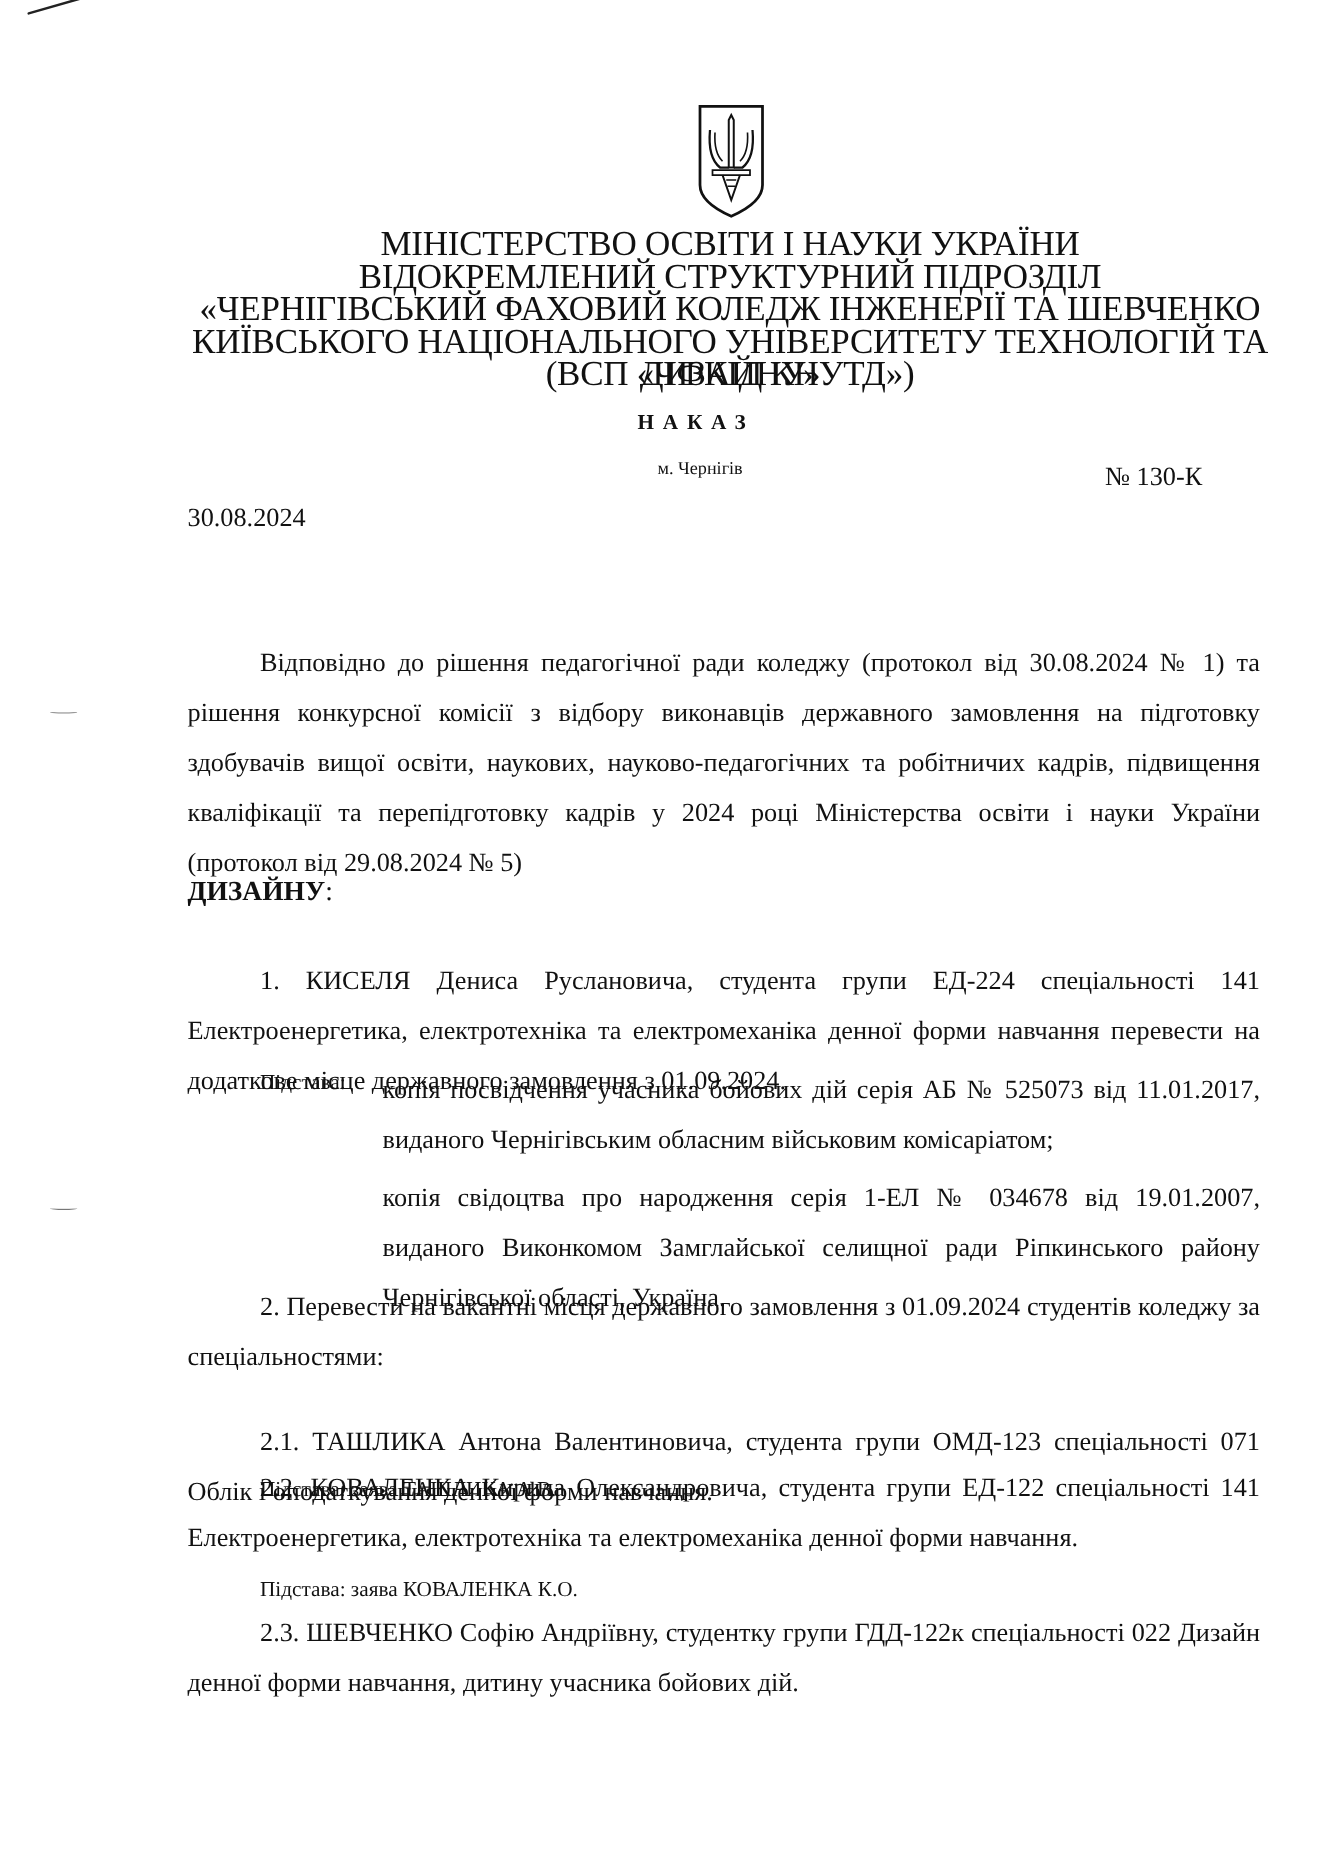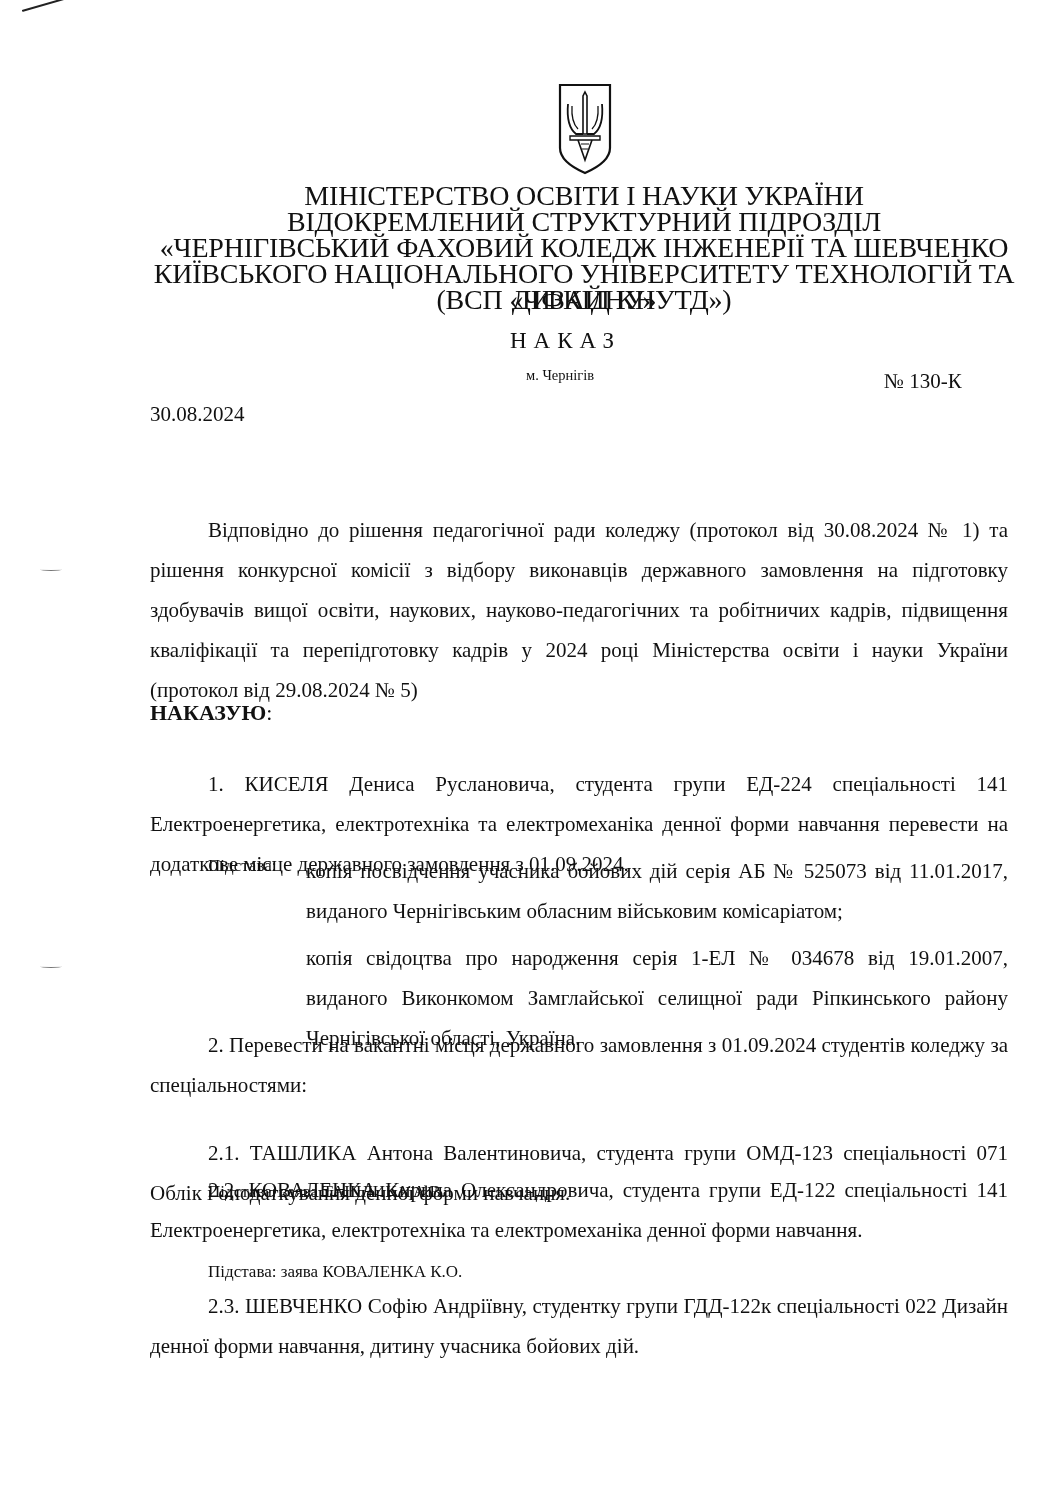--- a/index.html
+++ b/index.html
@@ -3,21 +3,21 @@
 <meta charset="utf-8">
 <style>
   html,body{margin:0;padding:0;background:#fff;}
   body{width:1058px;height:1496px;position:relative;overflow:hidden;
     font-family:"Liberation Serif","DejaVu Serif",serif;color:#111;}
   .abs{position:absolute;}
   .pen{position:absolute;left:22px;top:10px;width:62px;height:2px;background:#222;transform:rotate(-16deg);transform-origin:left center;border-radius:2px;}
   .mark{position:absolute;width:22px;height:2px;border-bottom:1.5px solid #777;border-radius:0 0 50% 50%;}
   .crest{position:absolute;left:556px;top:82px;width:58px;height:94px;}
   .hdr{position:absolute;left:150px;width:868px;text-align:center;font-size:28px;line-height:26px;letter-spacing:-0.2px;}
-  .title{position:absolute;left:510px;top:328px;font-size:23px;font-weight:normal;letter-spacing:7px;}
+  .title{position:absolute;left:510px;top:328px;font-size:17px;font-weight:bold;letter-spacing:7px;}
   .date{position:absolute;left:150px;top:355px;font-size:21px;margin-top:47px;}
   .city{position:absolute;left:526px;top:367px;font-size:14.5px;}
   .num{position:absolute;left:884px;top:369px;font-size:21px;}
   .subj{position:absolute;left:150px;top:413px;font-size:21px;line-height:29px;}
   .para{position:absolute;left:150px;width:858px;font-size:21px;line-height:40px;text-align:justify;}
   .ind{text-indent:58px;}
   .basis{position:absolute;font-size:17px;line-height:29px;}
   .bold{font-weight:bold;}
 </style>
 </head>
@@ -46,21 +46,21 @@
 <div class="title">НАКАЗ</div>
 <div class="date">30.08.2024</div>
 <div class="city">м. Чернігів</div>
 <div class="num">№ 130-К</div>
 
 <div class="subj">
 </div>
 
 <div class="para ind" style="top:510px;">Відповідно до рішення педагогічної ради коледжу (протокол від 30.08.2024 № 1) та рішення конкурсної комісії з відбору виконавців державного замовлення на підготовку здобувачів вищої освіти, наукових, науково-педагогічних та робітничих кадрів, підвищення кваліфікації та перепідготовку кадрів у 2024 році Міністерства освіти і науки України (протокол від 29.08.2024 № 5)</div>
 
-<div class="abs" style="left:150px;top:700px;font-size:22px;"><span class="bold">НАКАЗУЮ</span><span>:</span></div>
+<div class="abs" style="left:150px;top:700px;font-size:22px;"><span class="bold">ДИЗАЙНУ</span><span>:</span></div>
 
 <div class="para ind" style="top:764px;">1. КИСЕЛЯ Дениса Руслановича, студента групи ЕД-224 спеціальності 141 Електроенергетика, електротехніка та електромеханіка денної форми навчання перевести на додаткове місце державного замовлення з 01.09.2024.</div>
 
 <div class="basis" style="left:208px;top:851px;">Підстава:</div>
 <div class="para" style="left:306px;width:702px;top:851px;text-indent:0;">
   <span style="display:inline-block;width:0;"></span>
 </div>
 <div class="para" style="left:306px;width:702px;top:851px;">
   <span>копія посвідчення учасника бойових дій серія АБ № 525073 від 11.01.2017, виданого Чернігівським обласним військовим комісаріатом;</span>
 </div>

